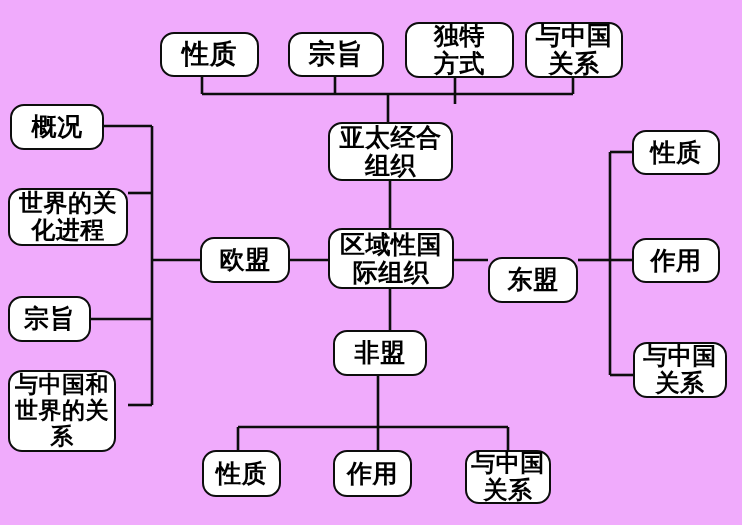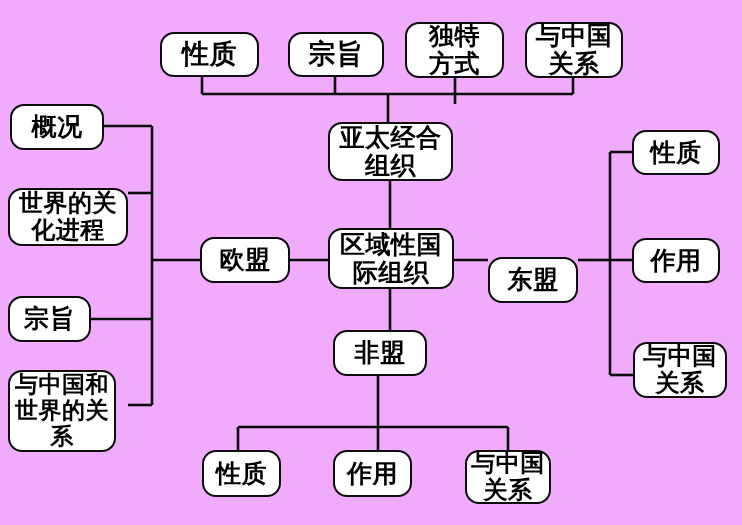--- a/index.html
+++ b/index.html
@@ -85,21 +85,21 @@
       <line x1="238" y1="427" x2="238" y2="450"></line>
       <line x1="378" y1="427" x2="378" y2="450"></line>
       <line x1="508" y1="427" x2="508" y2="450"></line>
     </g>
   </svg>
 
   <div class="node t28" style="left:160px; top:32px; width:99px; height:45px;">性质</div>
 
   <div class="node t28" style="left:288px; top:32px; width:96px; height:45px;">宗旨</div>
 
-  <div class="node t26" style="left:405px; top:22px; width:99px; height:56px;">独特
+  <div class="node t26" style="left:405px; top:22px; width:109px; height:56px;">独特
 方式</div>
 
   <div class="node t26" style="left:525px; top:22px; width:98px; height:56px;">与中国
 关系</div>
 
   <div class="node t26" style="left:328px; top:122px; width:125px; height:59px;">亚太经合
 组织</div>
 
   <div class="node t26" style="left:328px; top:228px; width:126px; height:61px;">区域性国
 际组织</div>

